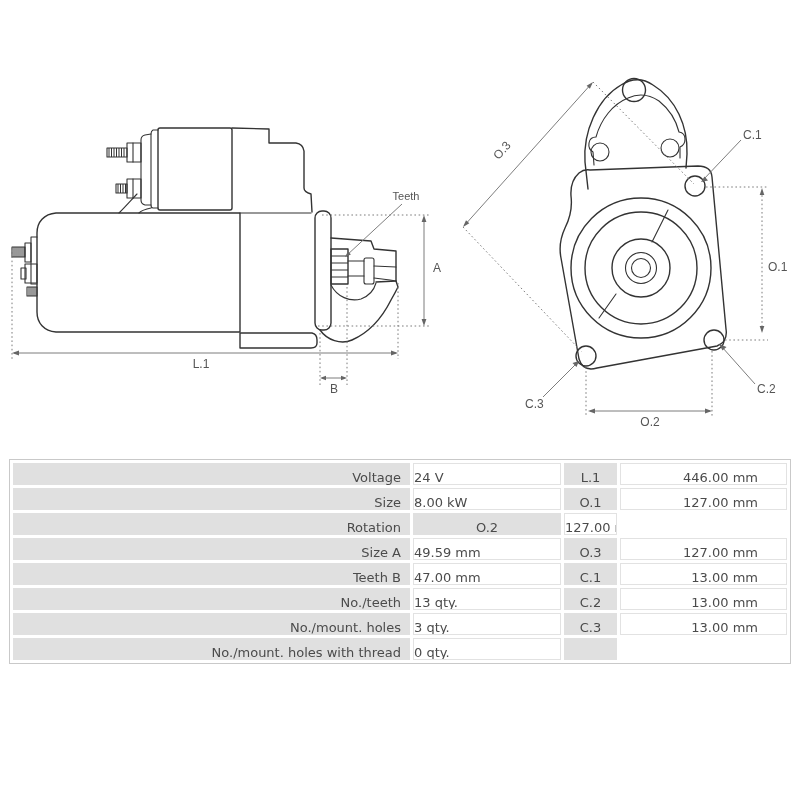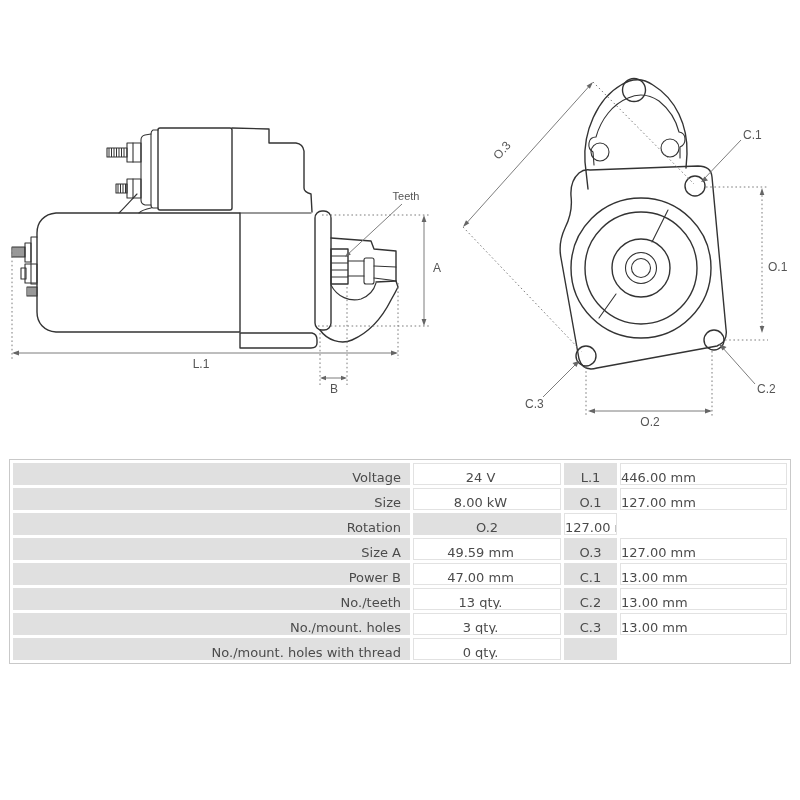--- a/index.html
+++ b/index.html
@@ -18,23 +18,23 @@
   .dim-label{font-family:"Liberation Sans",sans-serif;font-size:12px;fill:#555;}
   .dim-label-sm{font-family:"Liberation Sans",sans-serif;font-size:11px;fill:#555;}
 
   
   .spec-table{position:absolute;left:9px;top:459px;width:782px;box-sizing:border-box;
     border:1px solid #c9c9c9;background:#fff;padding:3px;display:flex;flex-direction:column;gap:3px;}
   .trow{display:grid;grid-template-columns:397px 148px 53px 1fr;gap:3px;}
   .cell{height:22px;line-height:30px;font-size:13px;color:#4b4b4b;box-sizing:border-box;
     white-space:nowrap;overflow:hidden;}
   .cell.label{background:#e0e0e0;text-align:right;padding-right:9px;}
-  .cell.value{background:#fff;border:1px solid #e2e2e2;text-align:center;padding-right:13px;line-height:28px;}
+  .cell.value{background:#fff;border:1px solid #e2e2e2;text-align:left;padding-right:13px;line-height:28px;}
   .cell.code{background:#e0e0e0;text-align:center;}
-  .cell.dim-val{background:#fff;border:1px solid #e2e2e2;padding-right:16px;line-height:28px;}
+  .cell.dim-val{background:#fff;border:1px solid #e2e2e2;text-align:right;padding-right:28px;line-height:28px;}
   .cell.blank{background:transparent;border:none;}
 </style>
 </head>
 <body>
 
 <div class="page">
 
   <div class="drawing">
     <svg width="800" height="455" viewBox="0 0 800 455" xmlns="http://www.w3.org/2000/svg">
 
@@ -189,21 +189,21 @@
     </div>
 
     <div class="trow">
       <div class="cell label">Size A</div>
       <div class="cell value">49.59 mm</div>
       <div class="cell code">O.3</div>
       <div class="cell dim-val">127.00 mm</div>
     </div>
 
     <div class="trow">
-      <div class="cell label">Power B</div>
+      <div class="cell label">Teeth B</div>
       <div class="cell value">47.00 mm</div>
       <div class="cell code">C.1</div>
       <div class="cell dim-val">13.00 mm</div>
     </div>
 
     <div class="trow">
       <div class="cell label">No./teeth</div>
       <div class="cell value">13 qty.</div>
       <div class="cell code">C.2</div>
       <div class="cell dim-val">13.00 mm</div>

